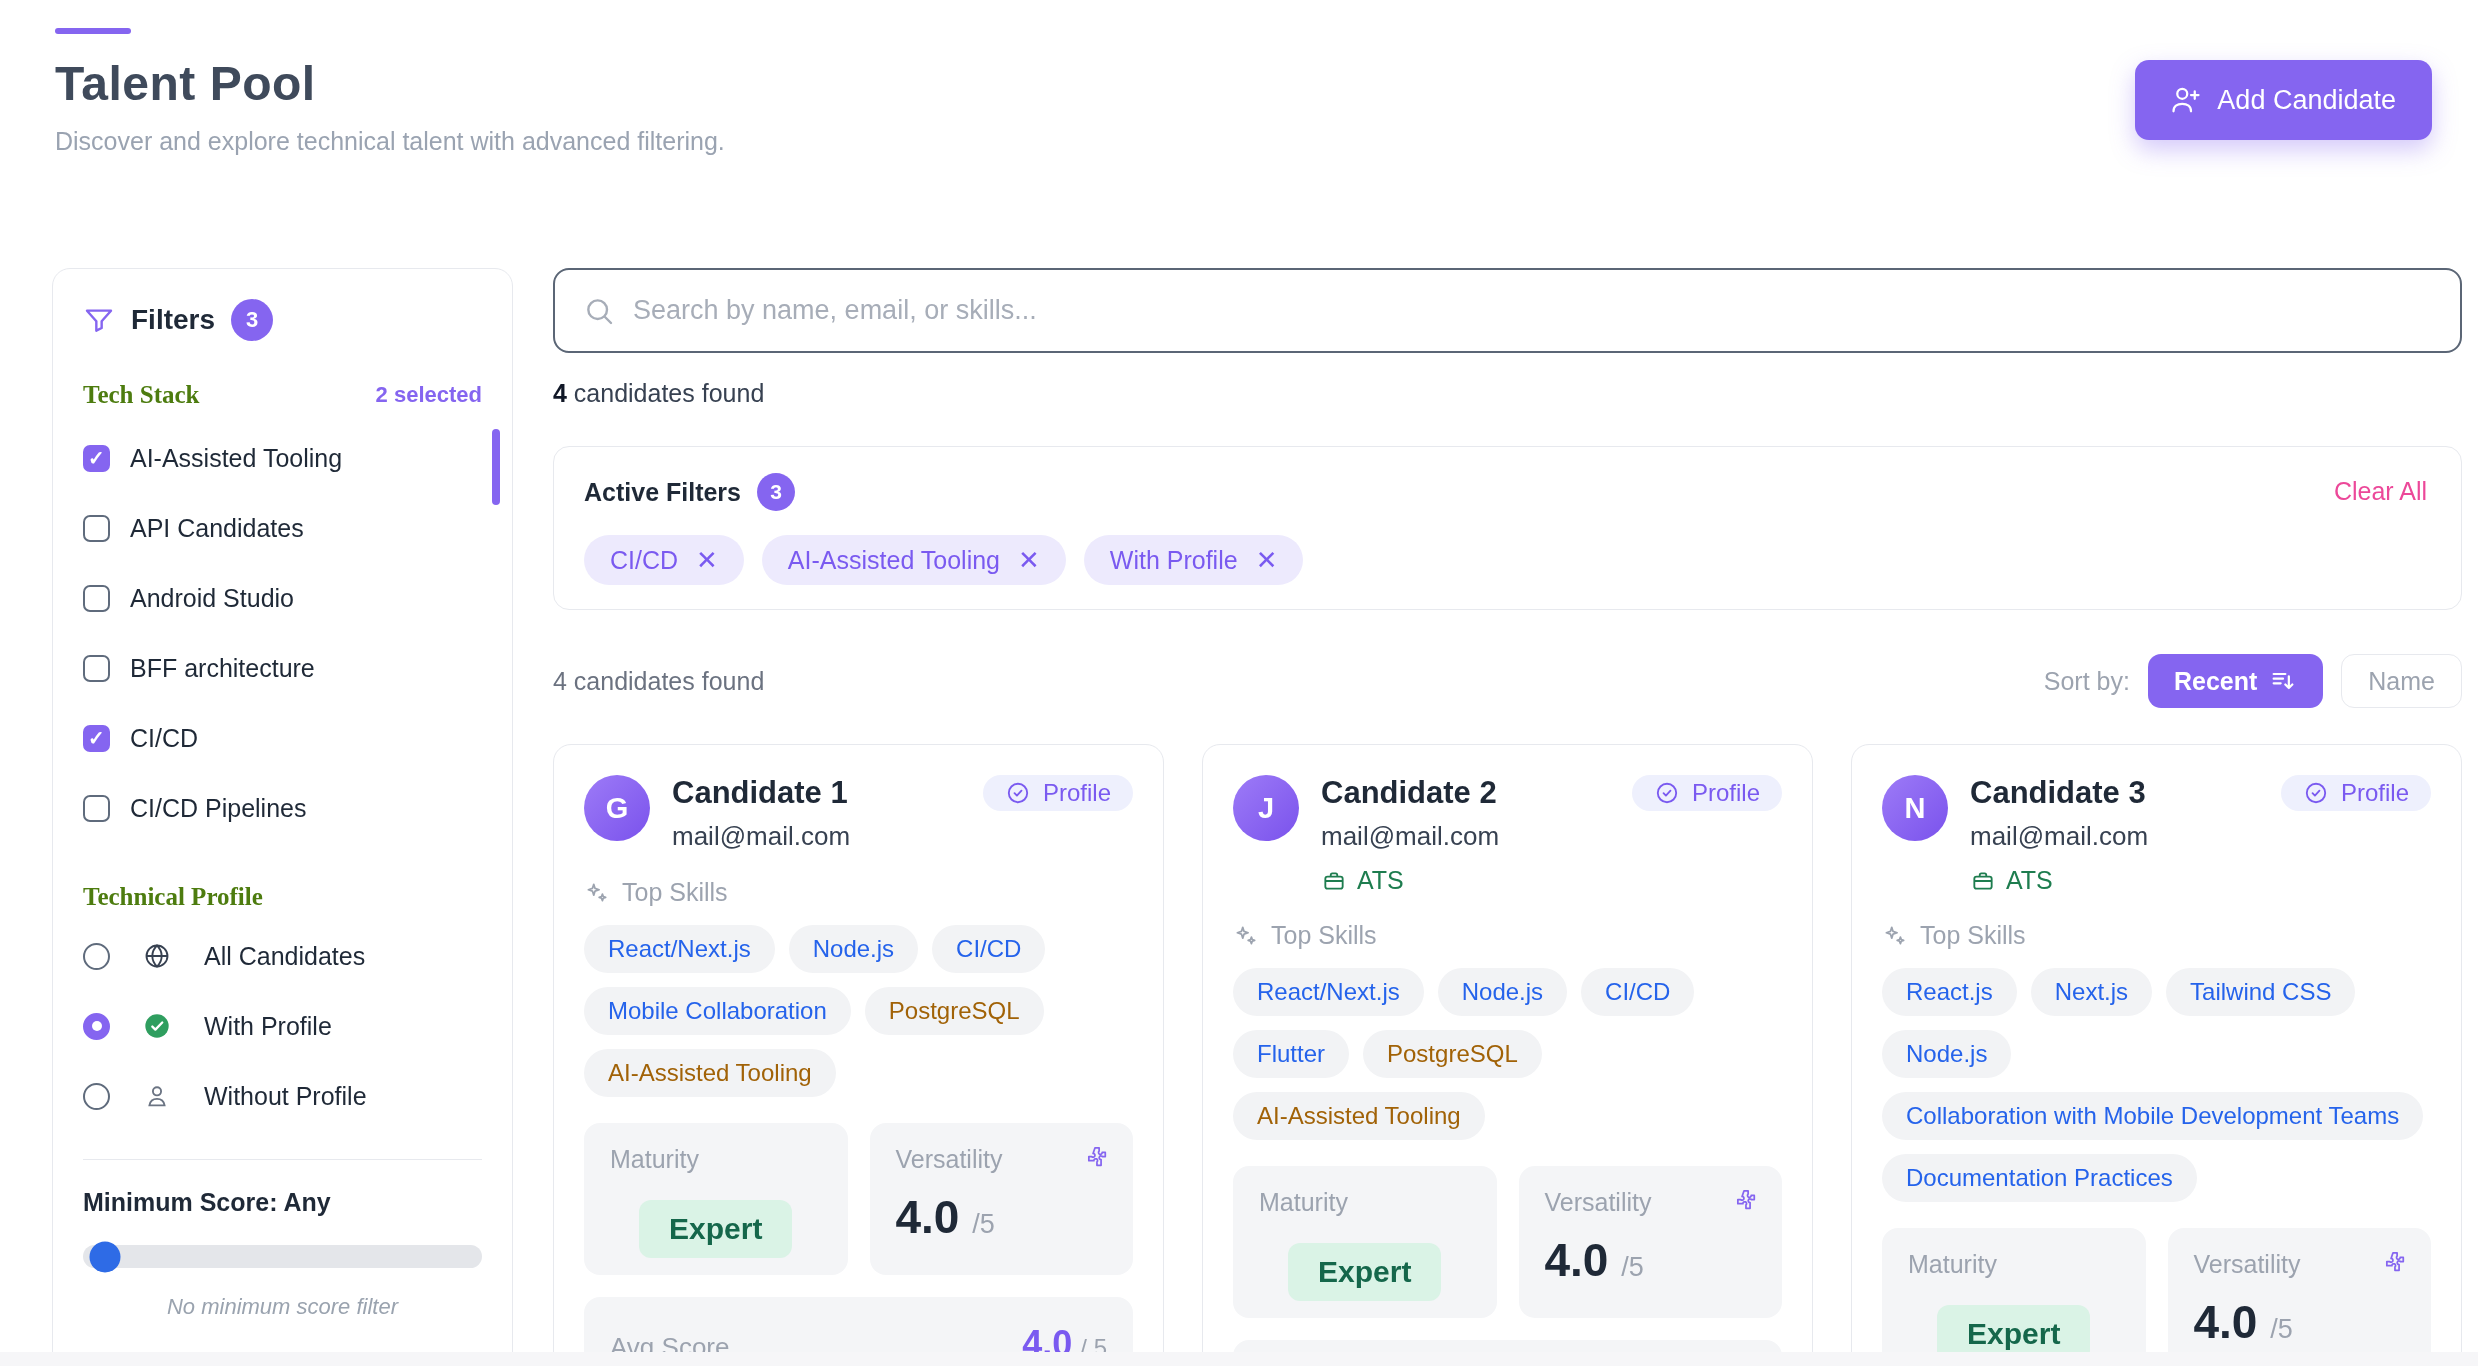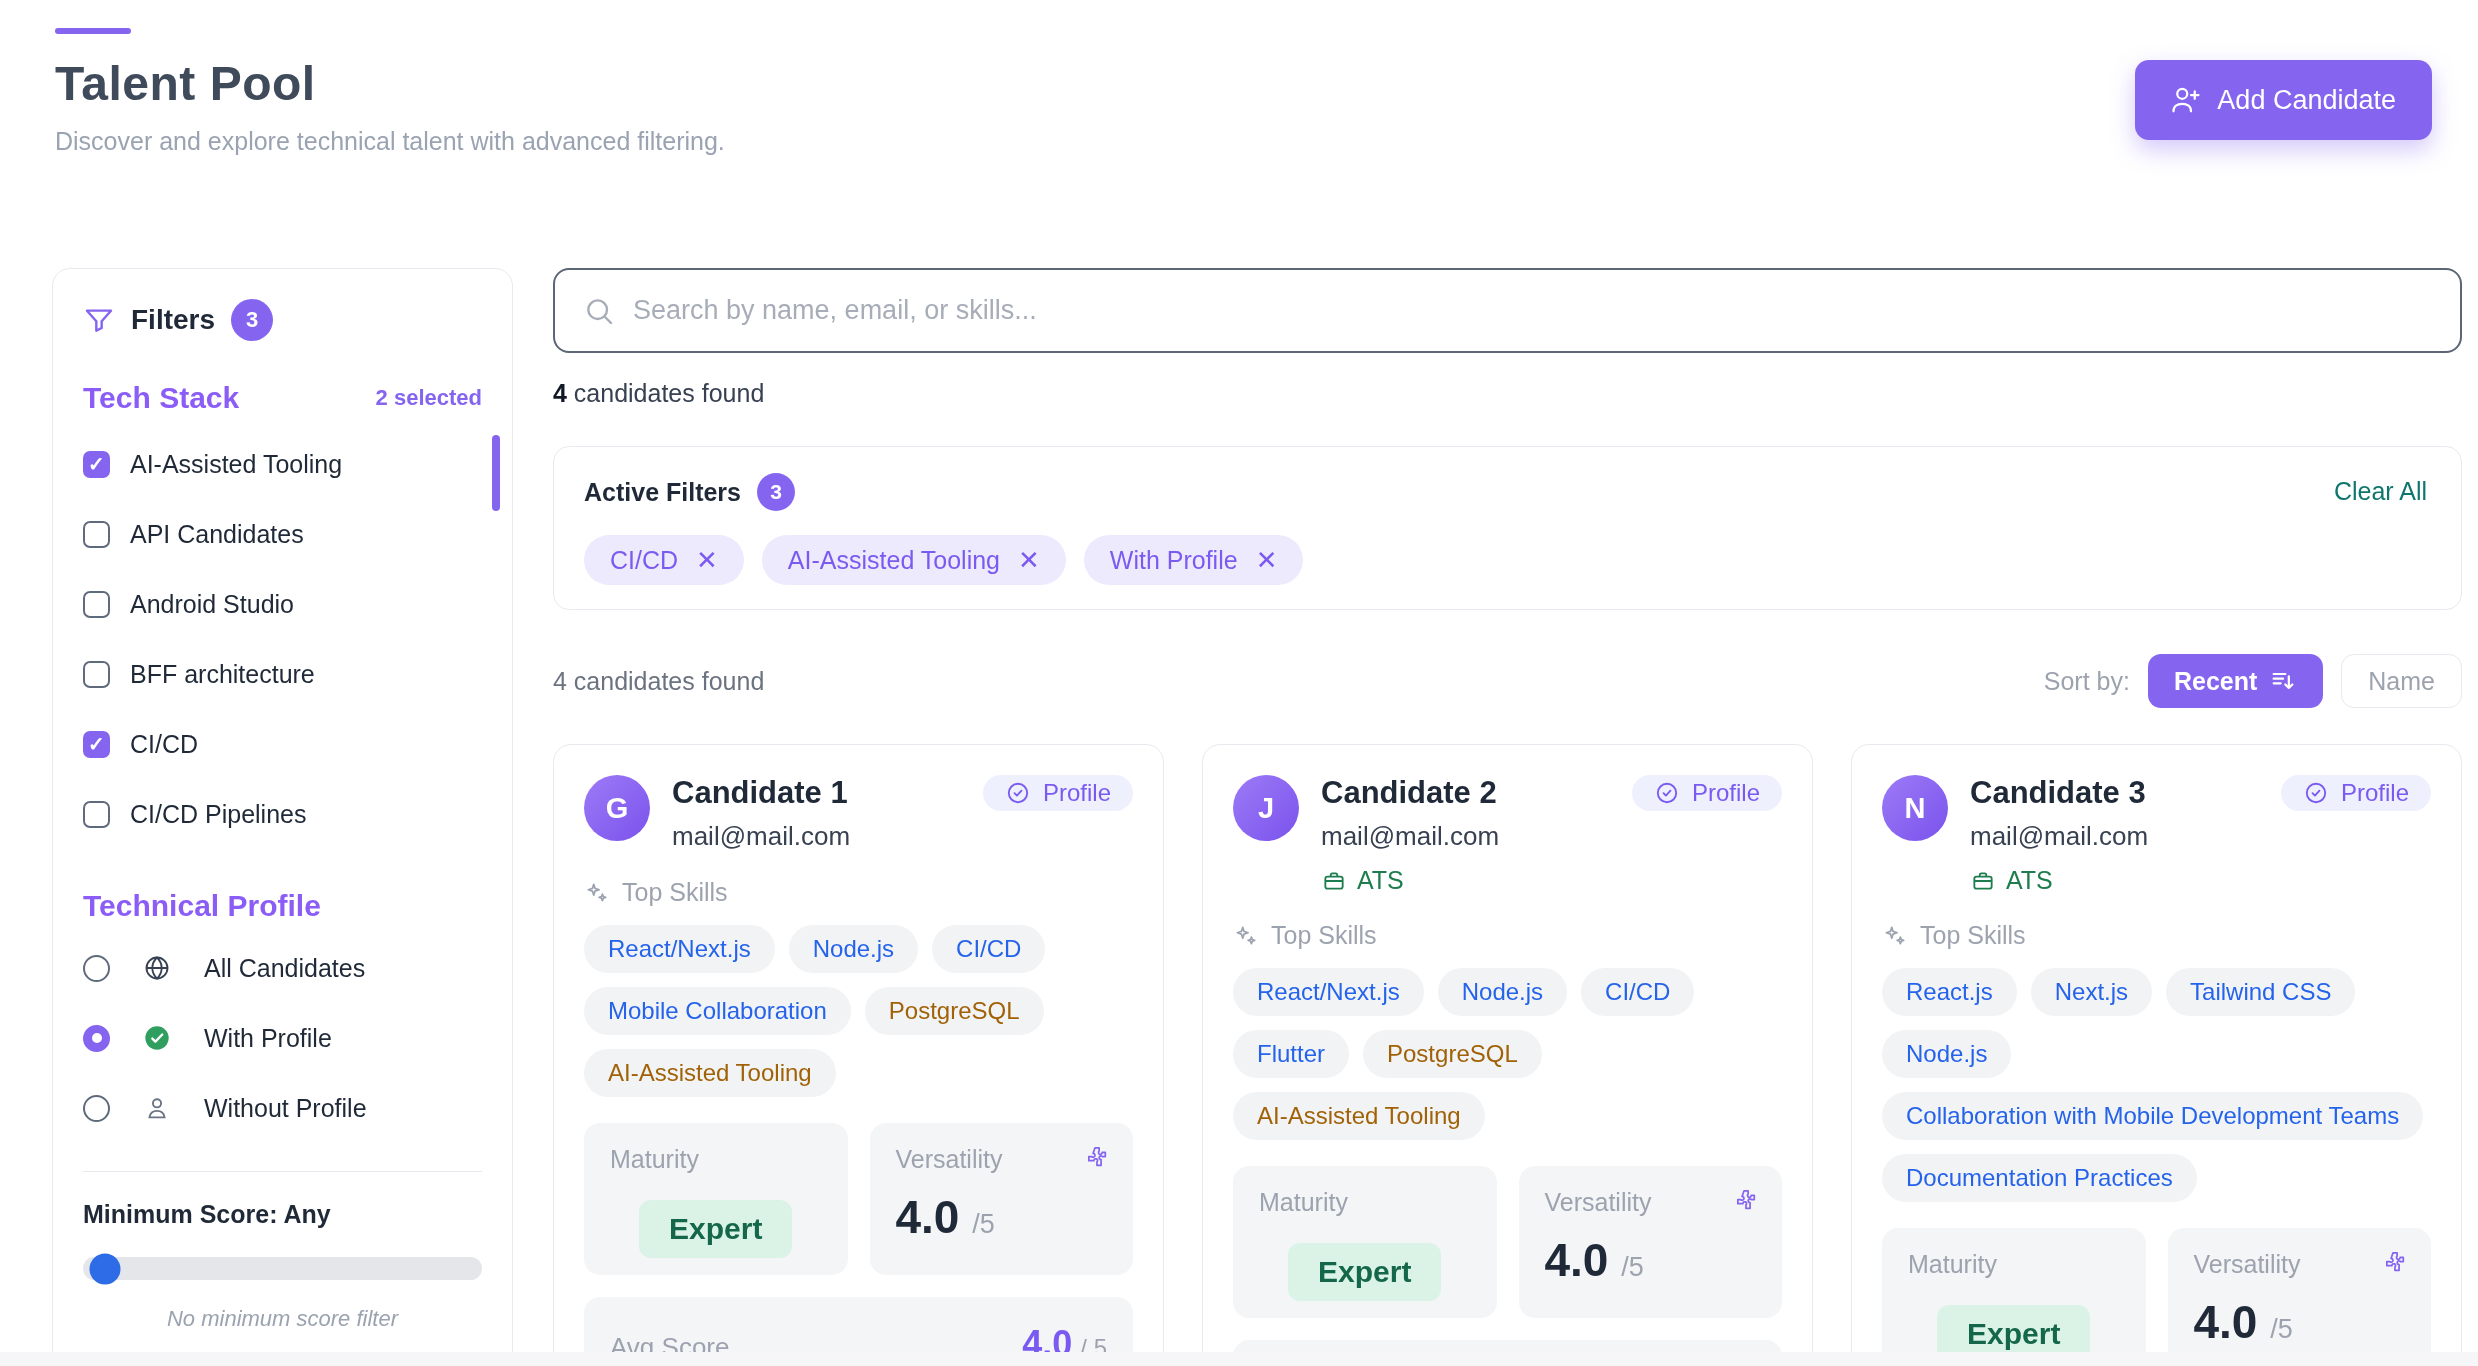--- a/index.html
+++ b/index.html
@@ -34,21 +34,21 @@
     height:1400px;
   }
   .filters-head { display:flex; align-items:center; gap:16px; }
   .filters-title { font-size:28px; font-weight:700; color:#1f2937; }
   .count-badge {
     min-width:42px; height:42px; padding:0 12px; border-radius:21px;
     background:#8565f0; color:#fff; font-size:22px; font-weight:600;
     display:inline-flex; align-items:center; justify-content:center;
   }
   .section-row { display:flex; justify-content:space-between; align-items:center; margin-top:40px; }
-  .section-title { font-size:30px; font-weight:600; color:#8b5cf6; }
+  .section-title { font-size:25px; font-weight:600; color:#4d7c0f;font-family:Liberation Serif, serif; }
   .selected-label { font-size:22px; font-weight:600; color:#8565f0; }
   .options-list { position:relative; margin-top:14px; }
   .scroll-thumb { position:absolute; right:-18px; top:6px; width:8px; height:76px; border-radius:4px; background:#8565f0; }
   .option-row { display:flex; align-items:center; gap:20px; height:70px; cursor:pointer; }
   .checkbox {
     width:27px; height:27px; border-radius:7px; border:2px solid #5f6b7c; background:#fff;
     display:flex; align-items:center; justify-content:center; flex:0 0 27px;
   }
   .checkbox[data-checked="true"] { background:#8565f0; border-color:#8565f0; }
   .checkbox[data-checked="true"]::after { content:"✓"; color:#fff; font-size:20px; font-weight:700; }
@@ -76,21 +76,21 @@
     height:85px; padding:4px 28px;
   }
   .search-input { flex:1; border:none; outline:none; font-family:inherit; font-size:27px; color:#1f2937; background:transparent; }
   .search-input::placeholder { color:#a7adb8; }
   .results-line { margin-top:26px; font-size:25px; color:#374151; }
   .results-line b { color:#111827; }
 
   .active-card { margin-top:38px; background:#fff; border:1px solid #e7e9ee; border-radius:16px; padding:26px 30px 24px; position:relative; }
   .active-head { display:flex; align-items:center; gap:16px; }
   .active-title { font-size:25px; font-weight:700; color:#1f2937; }
-  .clear-all { position:absolute; top:30px; right:34px; font-size:25px; color:#0f766e; cursor:pointer; background:none; border:none; font-family:inherit; }
+  .clear-all { position:absolute; top:30px; right:34px; font-size:25px; color:#ec4899; cursor:pointer; background:none; border:none; font-family:inherit; }
   .chips-row { display:flex; gap:18px; margin-top:24px; flex-wrap:wrap; }
   .filter-chip {
     display:flex; align-items:center; gap:18px;
     background:#edeafd; color:#7a5af0; border-radius:999px;
     padding:0 26px; height:50px; font-size:25px; font-weight:500;
   }
   .chip-x { font-size:26px; color:#7a5af0; cursor:pointer; line-height:1; }
 
   .sort-row { display:flex; align-items:center; margin-top:44px; }
   .found-label { font-size:25px; color:#6b7280; }

